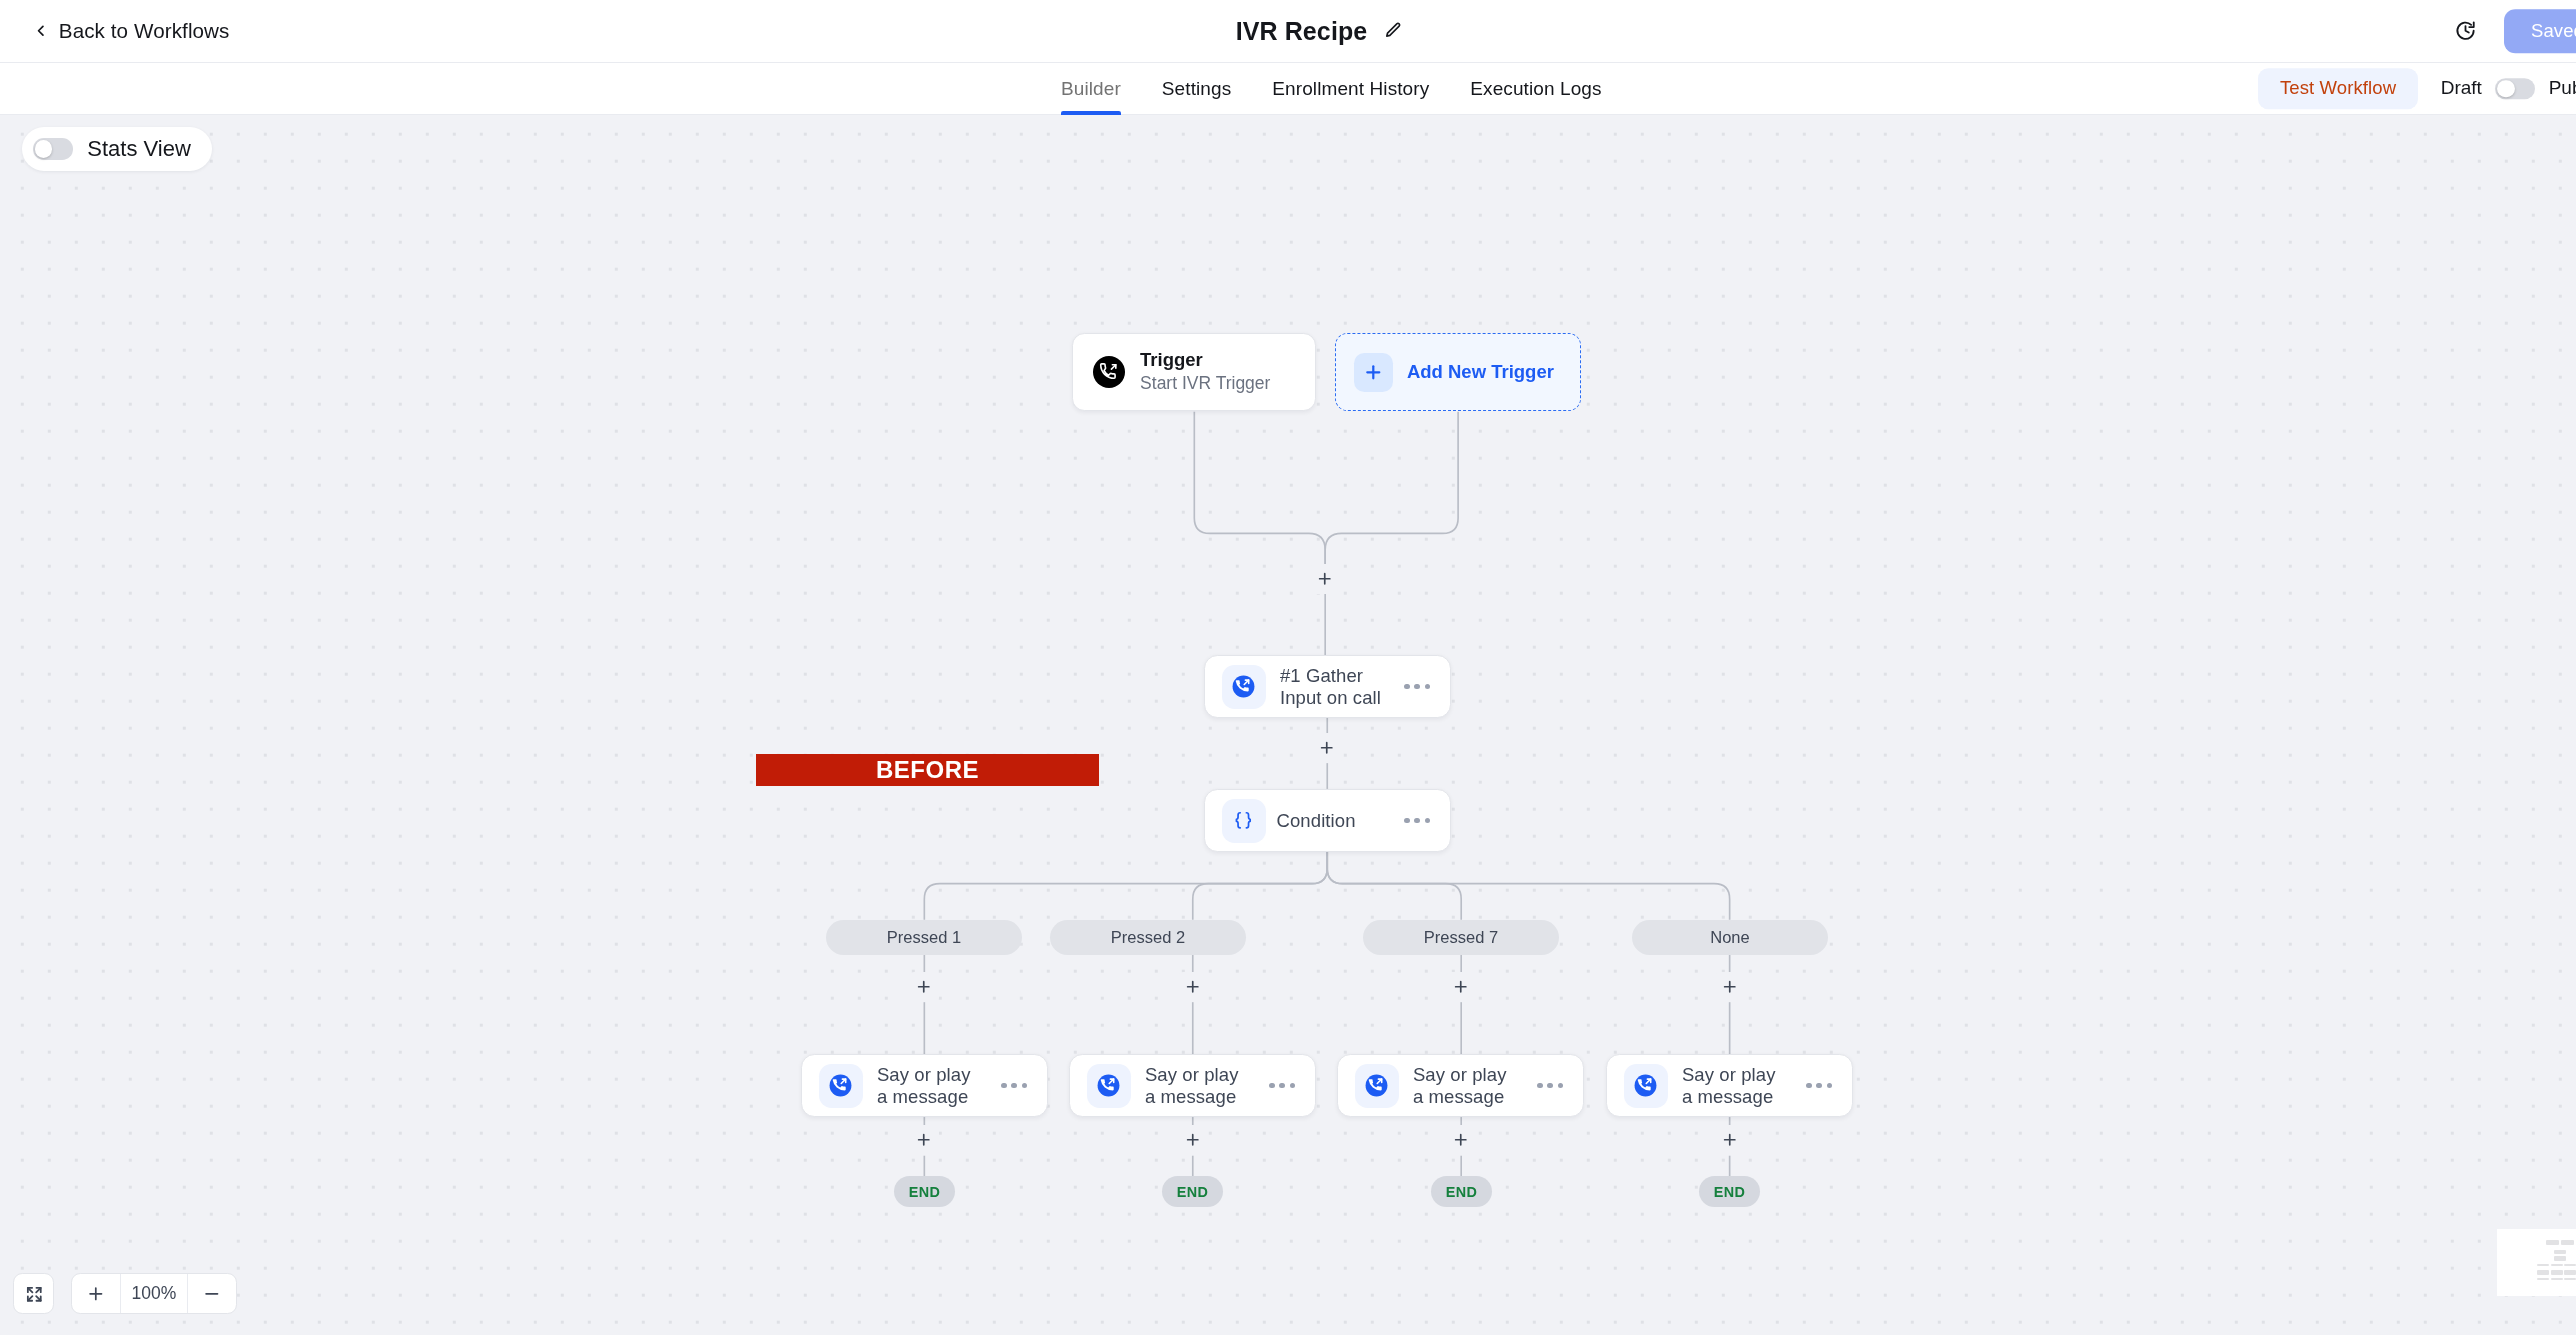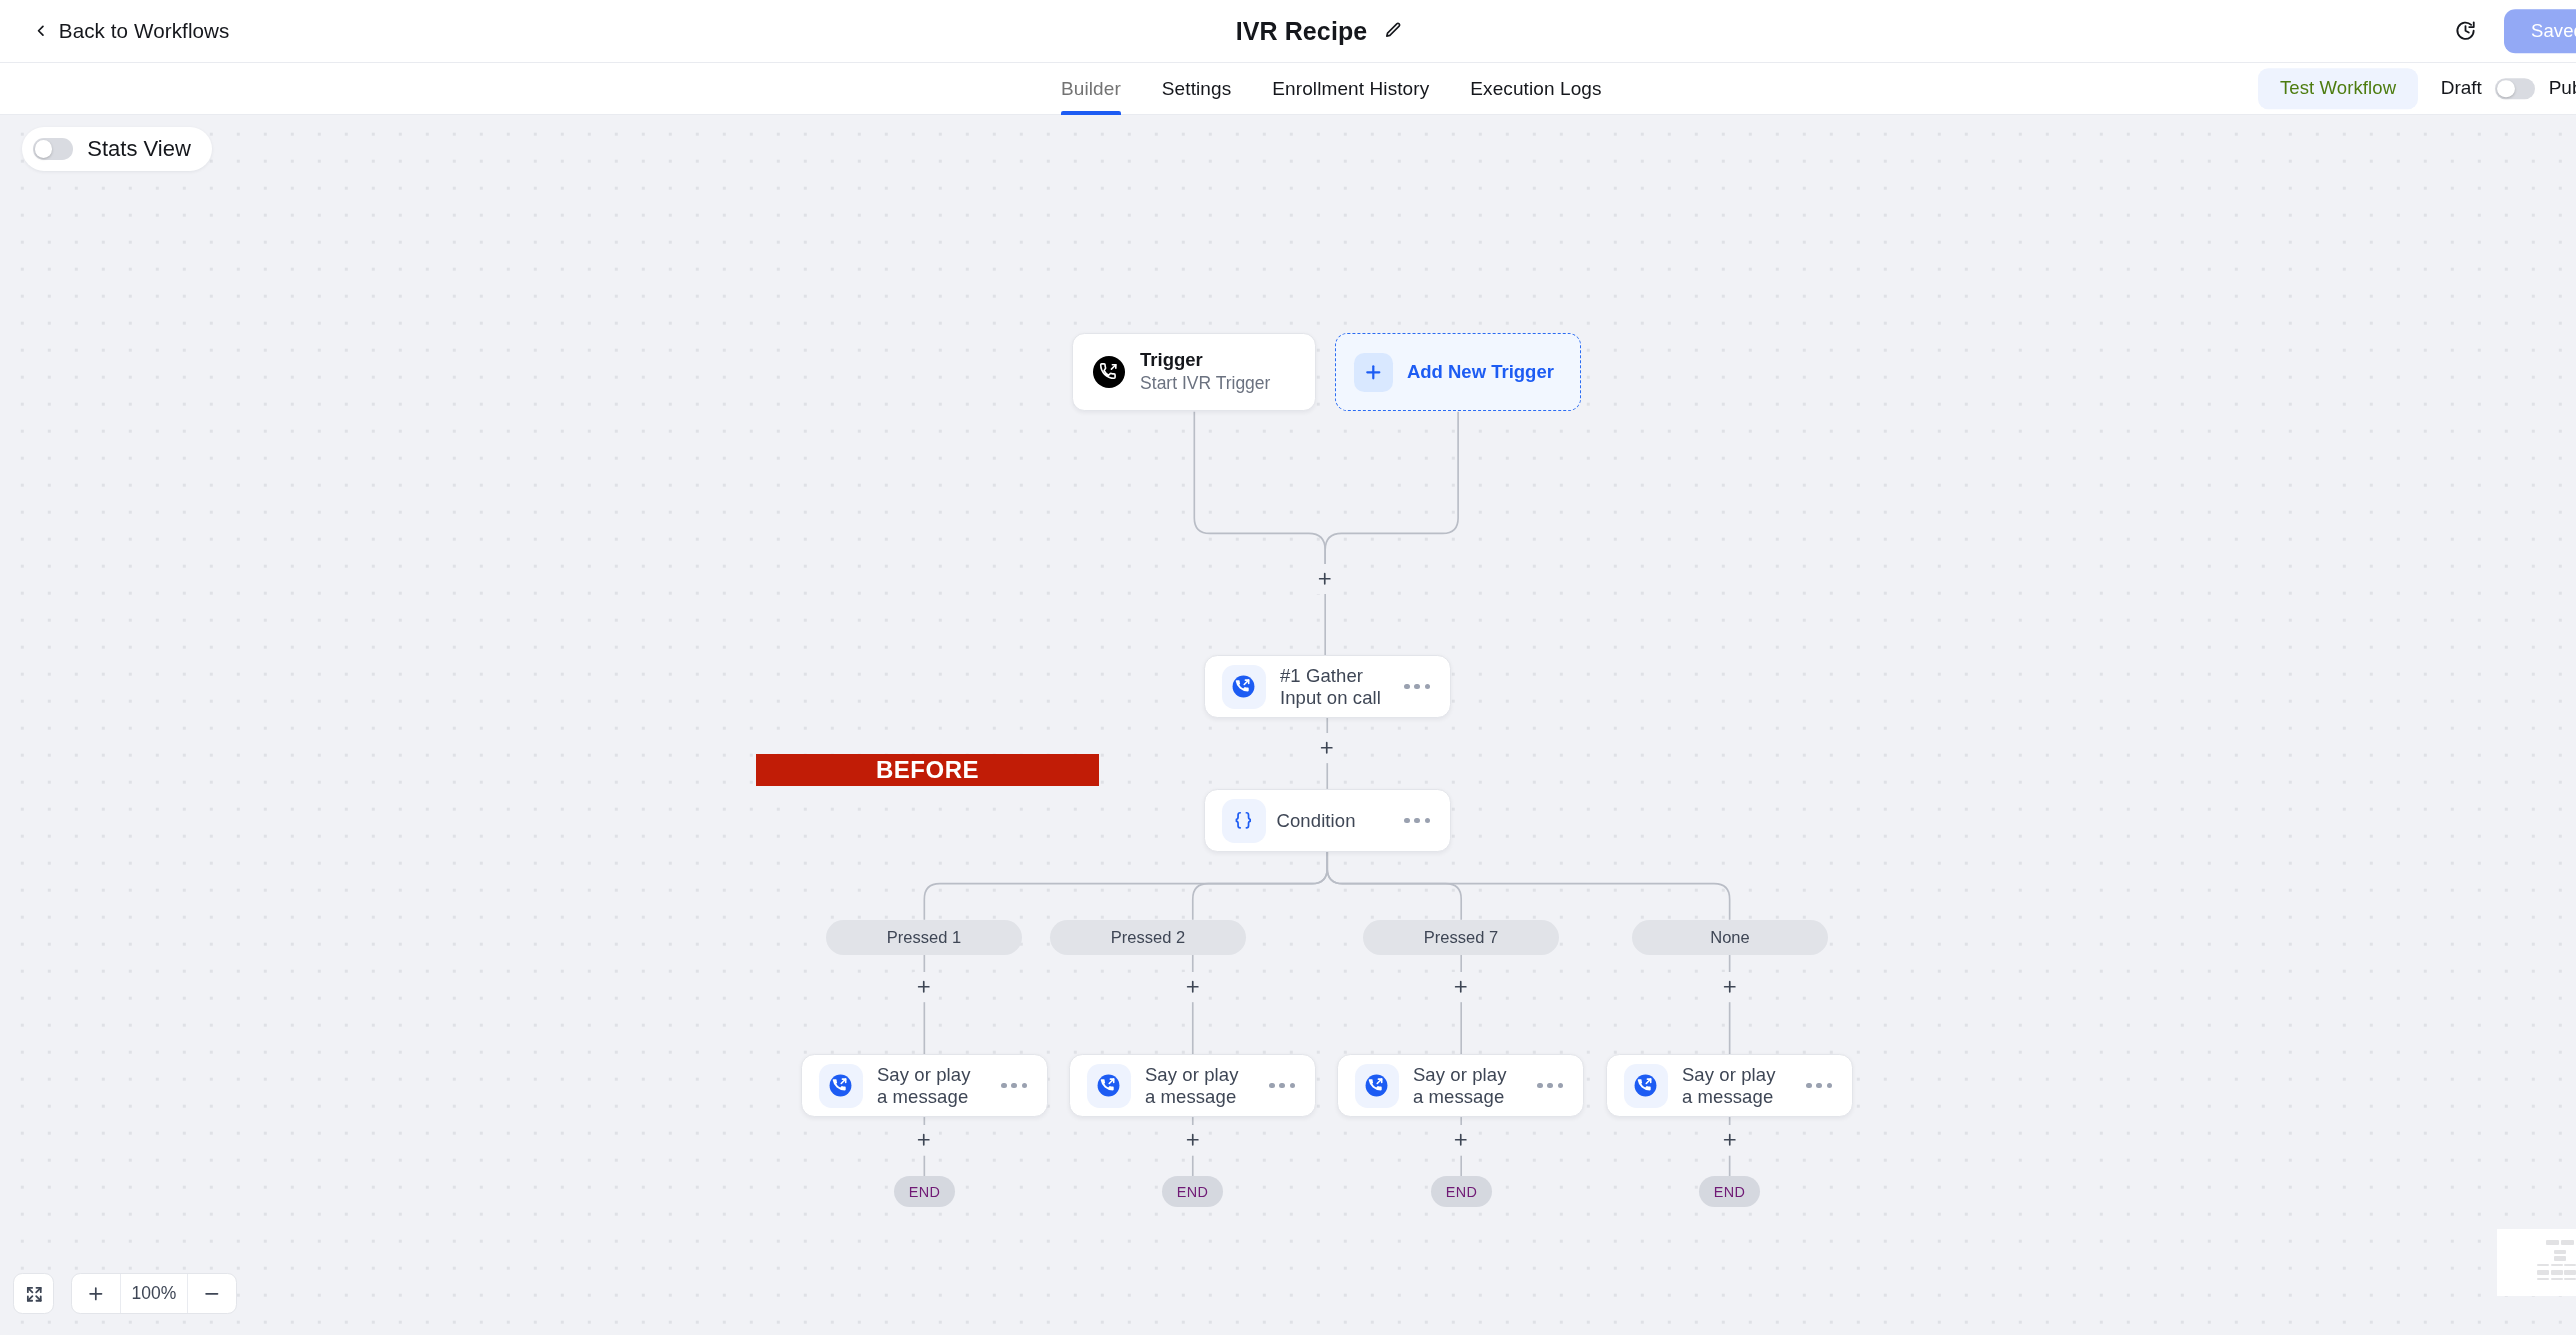--- a/index.html
+++ b/index.html
@@ -59,21 +59,21 @@
   .tab.active { color: #737373; font-weight: 500; }
   .tab.active::after {
     content: ""; position: absolute; left: 0; right: 0; bottom: 0;
     height: 4.1px; background: #1d5cf3; border-radius: 2.1px 2.1px 0 0;
   }
   .tabsbar-right {
     position: absolute; right: 27px; top: 50%; transform: translateY(-50%);
     display: flex; align-items: center; gap: 23px;
   }
   .test-btn {
-    background: #eef3fe; color: #4d7c0f;
+    background: #eef3fe; color: #c2410c;
     font-size: 18.5px; font-weight: 500;
     border: none; border-radius: 10.3px; padding: 9.8px 21.6px;
     cursor: pointer; letter-spacing: 0.1px;
   }
   .publish-group { display: flex; align-items: center; gap: 13.4px; }
   .pg-label { font-size: 19px; color: #15171c; }
   .switch {
     width: 40px; height: 21.6px; border-radius: 10.8px; background: #d9dbe1;
     position: relative; cursor: pointer; flex: none;
   }
@@ -164,21 +164,21 @@
   }
   #branch-0 { left: 826px; }
   #branch-1 { left: 1050px; }
   #branch-2 { left: 1363px; }
   #branch-3 { left: 1632px; }
 
   .end-pill {
     position: absolute; top: 1061px; width: 61px; height: 31px;
     background: #d5d8df; border-radius: 15.5px;
     display: flex; align-items: center; justify-content: center;
-    font-size: 14.4px; font-weight: 400; color: #701a75; letter-spacing: 0.3px;
+    font-size: 14.4px; font-weight: 700; color: #15803d; letter-spacing: 0.3px;
   }
   #end-0 { left: 894px; }
   #end-1 { left: 1162px; }
   #end-2 { left: 1431px; }
   #end-3 { left: 1699px; }
 
   .add-btn {
     position: absolute; width: 30px; height: 30px;
     display: flex; align-items: center; justify-content: center;
     background: #f1f2f6; border-radius: 5.2px; cursor: pointer;

